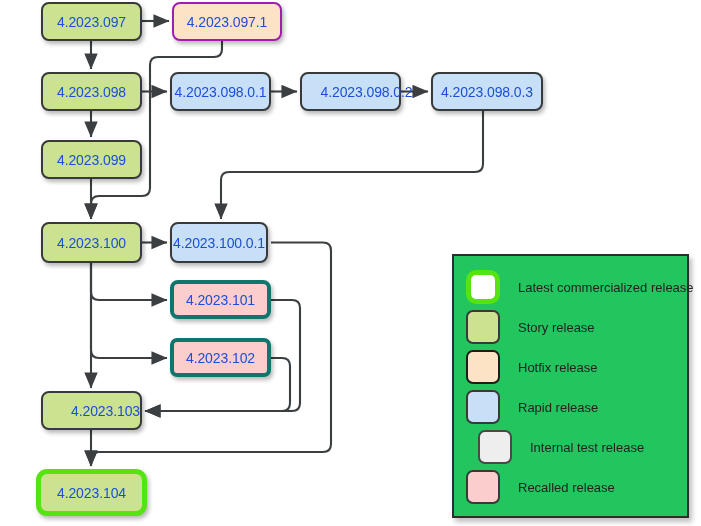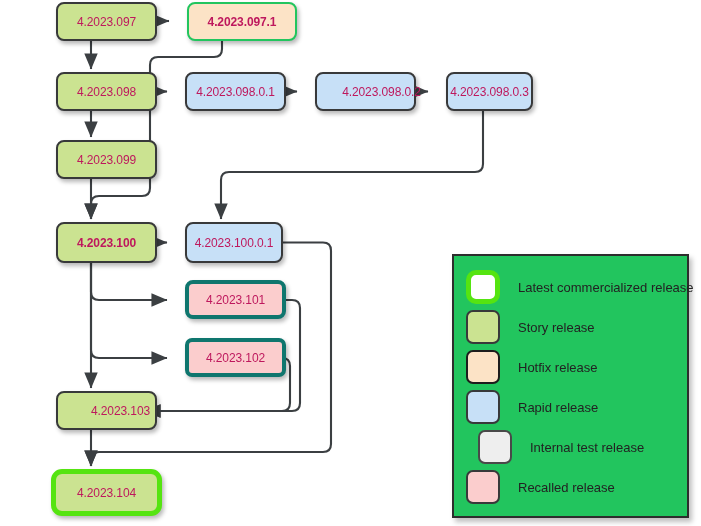--- a/index.html
+++ b/index.html
@@ -24,35 +24,33 @@
     width: 701px;
     height: 526px;
   }
   .node {
     position: absolute;
     box-sizing: border-box;
     display: flex;
     align-items: center;
     justify-content: center;
     border-radius: 8px;
-    font-size: 12px;
-    color: #be185d;
+    font-size: 14px;
+    color: #1d4ed8;
     white-space: nowrap;
     box-shadow: 2px 3px 4px rgba(0,0,0,0.28);
     letter-spacing: -0.1px;
-    margin-left: 15px;
   }
   .node.story {
     background: #cbe391;
     border: 2px solid #38393a;
   }
   .node.hotfix {
     background: #fce3c6;
-    border: 2px solid #22c55e;
-    font-weight: bold;
+    border: 2px solid #a21caf;
   }
   .node.rapid {
     background: #c7e0f7;
     border: 2px solid #38393a;
   }
   .node.recalled {
     background: #fbcdcd;
     border: 4px solid #0f766e;
   }
   .node.latest {
@@ -158,27 +156,27 @@
       </div>
       <div class="node story" style="left: 41px; top: 72px; width: 101px; height: 39px;">
         <span>4.2023.098</span>
       </div>
       <div class="node rapid" style="left: 170px; top: 72px; width: 101px; height: 39px;">
         <span>4.2023.098.0.1</span>
       </div>
       <div class="node rapid" style="left: 300px; top: 72px; width: 101px; height: 39px; padding-left: 32px;">
         <span>4.2023.098.0.2</span>
       </div>
-      <div class="node rapid" style="left: 431px; top: 72px; width: 87px; height: 39px;">
+      <div class="node rapid" style="left: 431px; top: 72px; width: 112px; height: 39px;">
         <span>4.2023.098.0.3</span>
       </div>
       <div class="node story" style="left: 41px; top: 140px; width: 101px; height: 39px;">
         <span>4.2023.099</span>
       </div>
-      <div class="node story" style="left: 41px; top: 222px; width: 101px; height: 41px; font-weight: bold;">
+      <div class="node story" style="left: 41px; top: 222px; width: 101px; height: 41px;">
         <span>4.2023.100</span>
       </div>
       <div class="node rapid" style="left: 170px; top: 222px; width: 98px; height: 41px;">
         <span>4.2023.100.0.1</span>
       </div>
       <div class="node recalled" style="left: 170px; top: 280px; width: 101px; height: 39px;">
         <span>4.2023.101</span>
       </div>
       <div class="node recalled" style="left: 170px; top: 338px; width: 101px; height: 39px; border-radius: 7px;">
         <span>4.2023.102</span>

